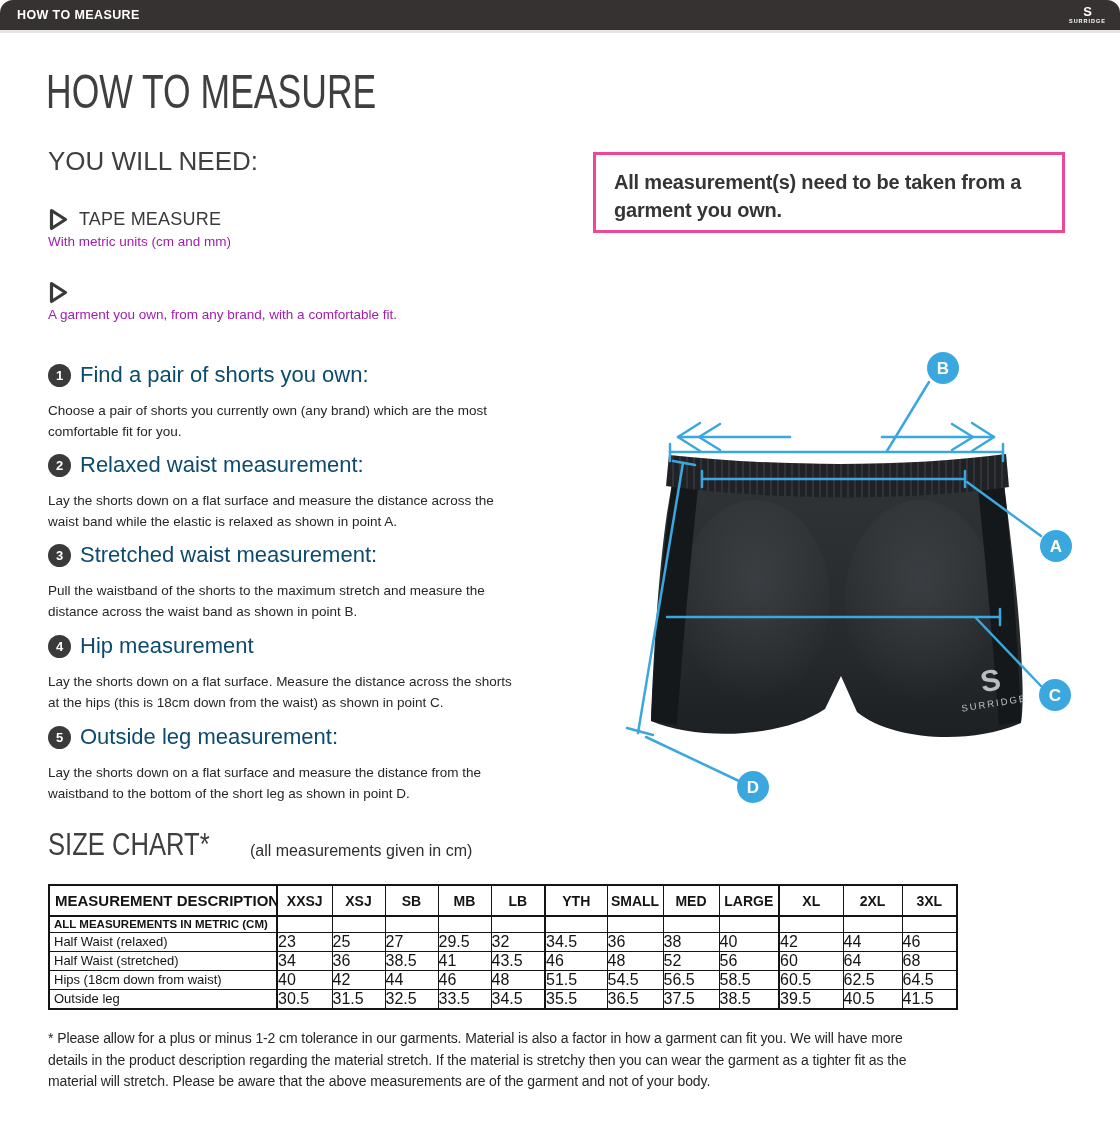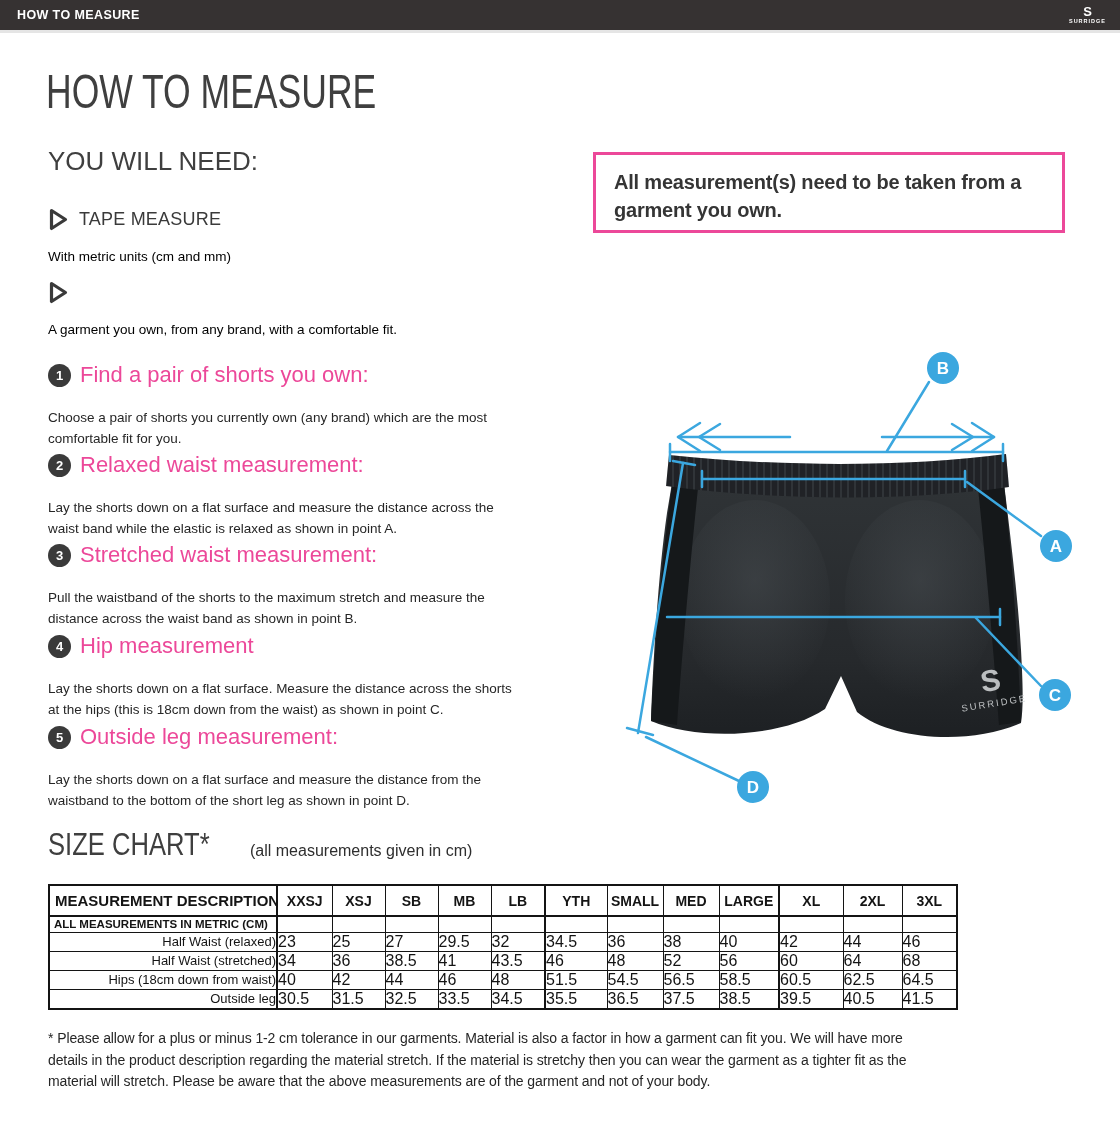--- a/index.html
+++ b/index.html
@@ -1,73 +1,73 @@
 <!DOCTYPE html>
 <html><head>
 <meta charset="utf-8">
 <style>
   * { margin:0; padding:0; box-sizing:border-box; }
   html,body { background:#fff; }
   body { font-family:"Liberation Sans", sans-serif; color:#3f3f3f; }
-  #canvas { position:relative; width:1120px; height:1121px; background:#fff; overflow:hidden; }
+  #canvas { position:relative; width:1120px; height:1121px; background:#fff; overflow:hidden;border-radius:13px; }
 
   
   .topbar { position:absolute; left:0; top:0; width:1120px; height:30px; background:#363232;
             display:flex; align-items:center; justify-content:space-between; padding:0 14px 0 17px;
             box-shadow:0 3px 0 rgba(0,0,0,0.10); }
   .topbar-title { color:#fff; font-size:12.5px; font-weight:bold; letter-spacing:.4px; }
   .topbar-logo { display:flex; flex-direction:column; align-items:center; line-height:1; }
   .topbar-logo .s { color:#fff; font-size:13px; font-weight:bold; }
   .topbar-logo .w { color:#fff; font-size:5.5px; letter-spacing:1px; font-weight:bold; margin-top:1px; }
 
   
   .h1 { position:absolute; left:46px; top:64px; font-size:48px; font-weight:400; color:#3f3f3f;
         transform:scaleX(.74); transform-origin:left top; white-space:nowrap; }
   .h2 { position:absolute; left:48px; top:146px; font-size:26px; font-weight:400; color:#3f3f3f; white-space:nowrap; }
 
   
   .need { position:absolute; left:48px; }
   .need-row { display:flex; align-items:center; gap:10px; }
   .need-title { font-size:18px; color:#3a3a3a; letter-spacing:.2px; }
-  .need-sub { font-size:13.5px; color:#000000; margin-top:18px; font-weight:bold; font-weight:600; }
+  .need-sub { font-size:13.5px; color:#a21caf; margin-top:3px; font-weight:bold; font-weight:600; }
   .need-sub { font-weight:normal; font-size:13.5px; }
 
   
   .note { position:absolute; left:593px; top:152px; width:472px; height:81px;
           border:3px solid #ec4899; padding:13px 18px; }
   .note-text { font-size:20px; font-weight:bold; color:#353535; line-height:1.4; letter-spacing:-.2px; }
 
   
   .step { position:absolute; left:48px; width:478px; }
   .step-head { display:flex; align-items:center; gap:9px; }
   .step-badge { width:23px; height:23px; border-radius:50%; background:#3a3a3a; color:#fff;
                 font-size:13px; font-weight:bold; display:flex; align-items:center; justify-content:center; flex:0 0 23px; }
-  .step-title { font-size:22px; color:#ec4899; white-space:nowrap; }
-  .step-body { margin-top:20px; font-size:13.5px; line-height:1.55; color:#262626; width:470px; }
+  .step-title { font-size:22px; color:#0c4a6e; white-space:nowrap; }
+  .step-body { margin-top:13px; font-size:13.5px; line-height:1.55; color:#262626; width:470px; }
 
   
   #diagram { position:absolute; left:620px; top:335px; width:500px; height:480px; }
   #diagram text.pt { font-family:"Liberation Sans",sans-serif; font-size:17px; font-weight:bold; fill:#fff; text-anchor:middle; }
   #diagram .blue { stroke:#3BA7DF; stroke-width:2.5; fill:none; stroke-linecap:round; stroke-linejoin:round; }
 
   
   .sizechart-h { position:absolute; left:48px; top:826px; font-size:32px; font-weight:400; color:#3f3f3f;
                  transform:scaleX(.8); transform-origin:left top; white-space:nowrap; }
   .sizechart-sub { position:absolute; left:250px; top:842px; font-size:16px; color:#2e2e2e; white-space:nowrap; }
 
   table.sc { position:absolute; left:48px; top:884px; width:910px; border-collapse:collapse;
              table-layout:fixed; border:2px solid #141414; }
   table.sc th, table.sc td { border:1px solid #141414; overflow:hidden; white-space:nowrap; }
   table.sc thead th { height:31px; font-size:14px; font-weight:bold; text-align:center; border-bottom-width:2px; color:#141414; }
   table.sc thead th.desc { font-size:15px; text-align:left; padding-left:5px; }
   table.sc .desc { border-right-width:2px; }
   table.sc .bl2 { border-left-width:2px; }
   table.sc tr.metric td { height:16px; font-size:11.5px; font-weight:bold; padding-left:4px; color:#141414; }
   table.sc tr.data td { height:17px; font-size:16px; text-align:left; color:#141414; }
-  table.sc tr.data td.lbl { text-align:right; padding-left:4px; font-size:13px; }
+  table.sc tr.data td.lbl { text-align:left; padding-left:4px; font-size:13px; }
 
   
   .footnote { position:absolute; left:48px; top:1028px; width:884px; font-size:14px; line-height:1.55;
               color:#262626; letter-spacing:-.1px; }
 </style>
 </head>
 <body>
 
 <div id="canvas">
 

